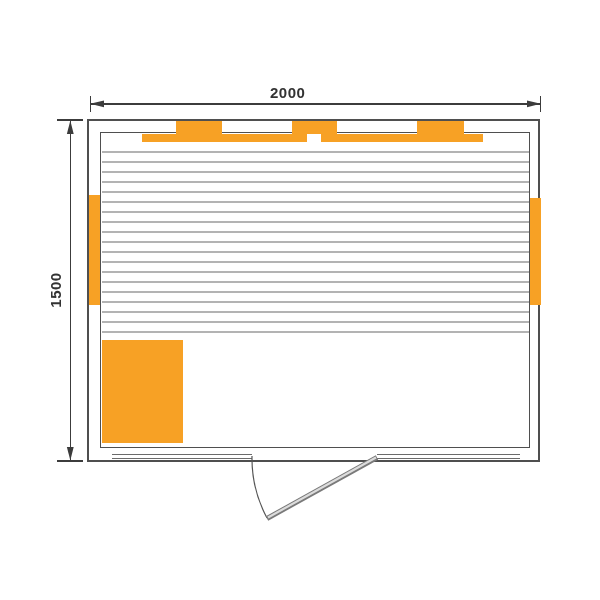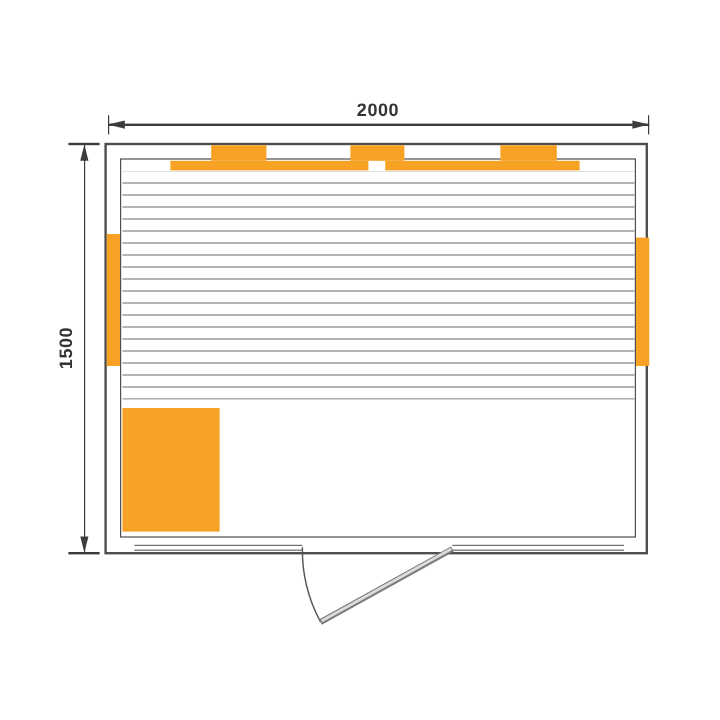--- a/index.html
+++ b/index.html
@@ -15,21 +15,21 @@
     font-family:"Liberation Sans", sans-serif;overflow:hidden;
   }
   .abs{position:absolute;}
   
   .dim-line-h{left:90px;top:103px;width:451px;height:1.6px;background:var(--dim);}
   .dim-tick-v{width:1.6px;height:16px;background:var(--dim);top:96px;}
   .dim-tick-v.l{left:89.5px;} .dim-tick-v.r{left:539.9px;}
   .dim-line-v{left:69.5px;top:120px;width:1.6px;height:341px;background:var(--dim);}
   .dim-tick-h{width:26px;height:1.6px;background:var(--dim);left:57px;}
   .dim-tick-h.t{top:119.2px;} .dim-tick-h.b{top:460.2px;}
-  .dim-label-top{left:270px;top:84px;width:90px;text-align:center;
+  .dim-label-top{left:270px;top:84px;width:90px;text-align:left;
     font-size:15px;font-weight:bold;color:#333;letter-spacing:.5px;}
   .dim-label-left{left:25px;top:281px;width:62px;height:18px;text-align:center;
     font-size:15px;font-weight:bold;color:#333;letter-spacing:.5px;
     transform:rotate(-90deg);transform-origin:center;}
   
   .outer-wall{left:87px;top:119px;width:453px;height:343px;
     border:2px solid var(--wall);background:var(--bg);box-sizing:border-box;}
   .inner-room{left:100px;top:132px;width:430px;height:316px;
     border:1.5px solid var(--wall);box-sizing:border-box;background:transparent;}
   

